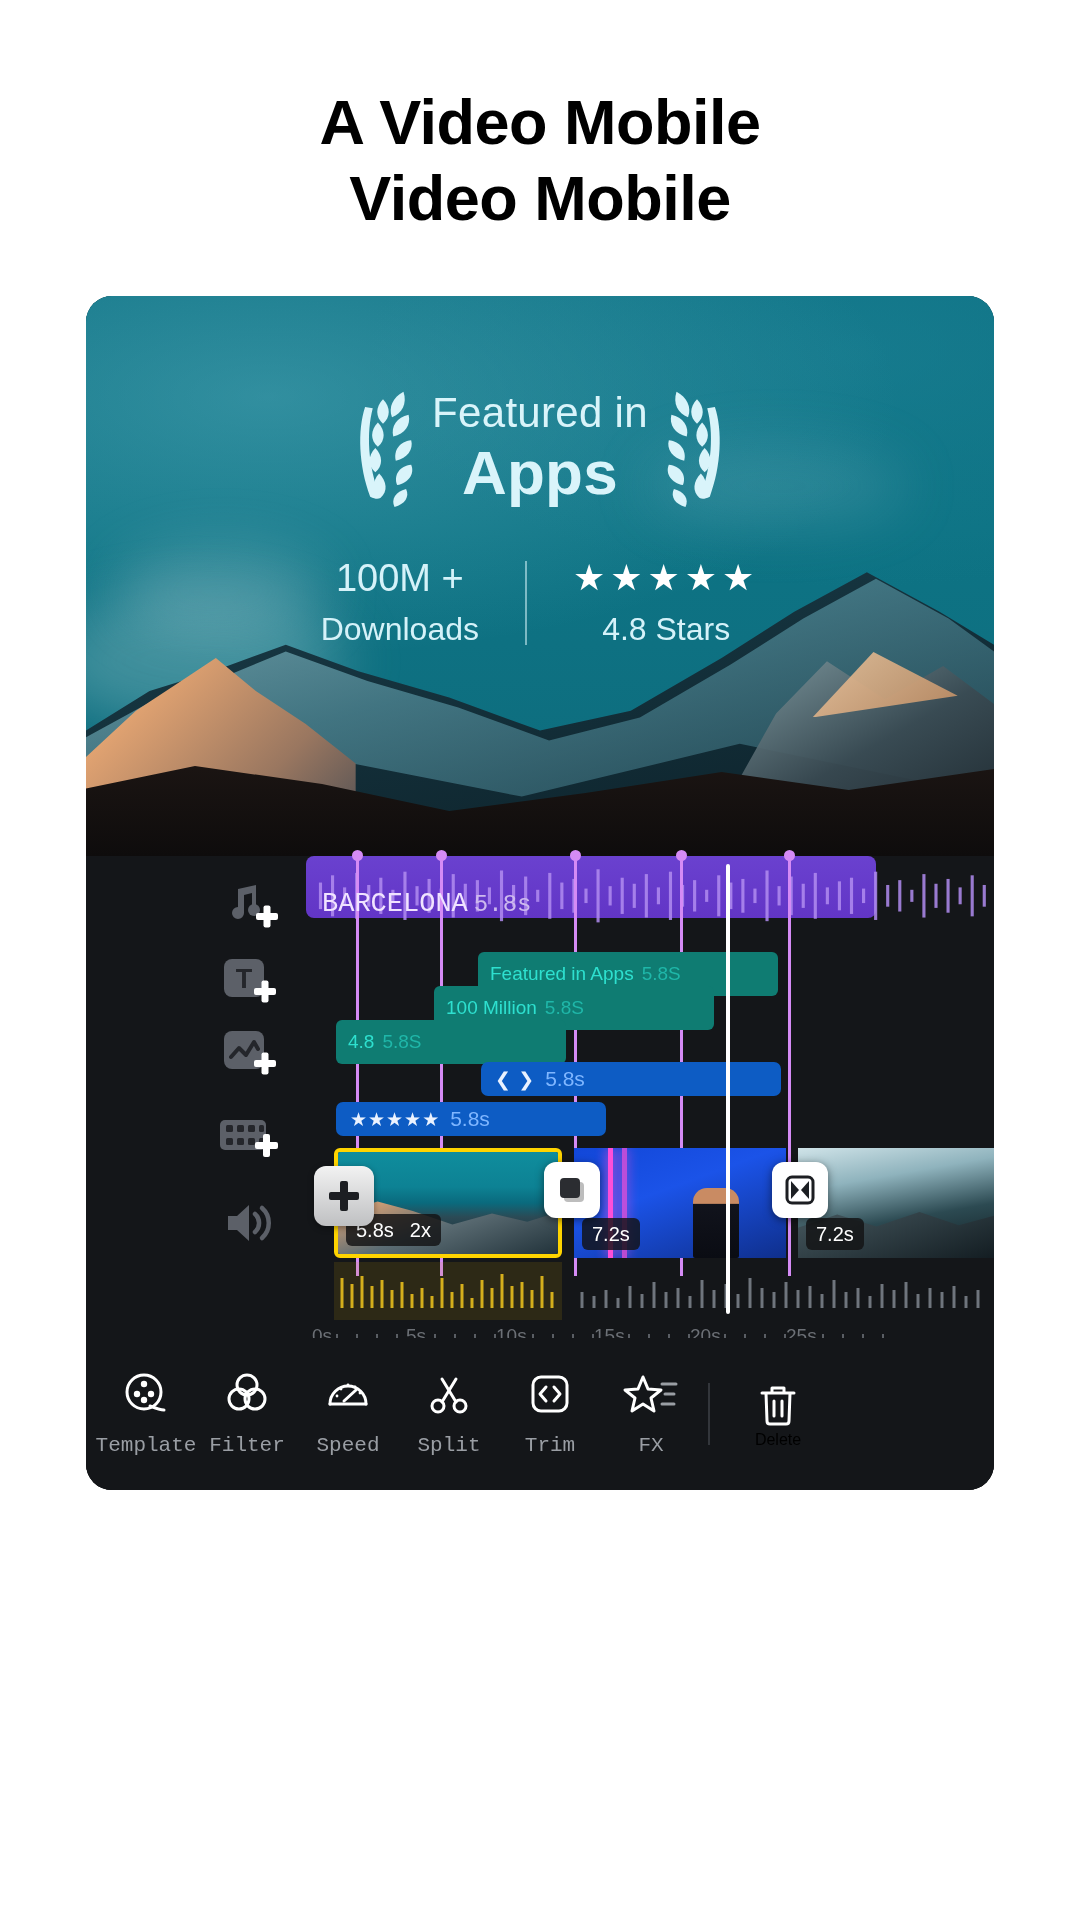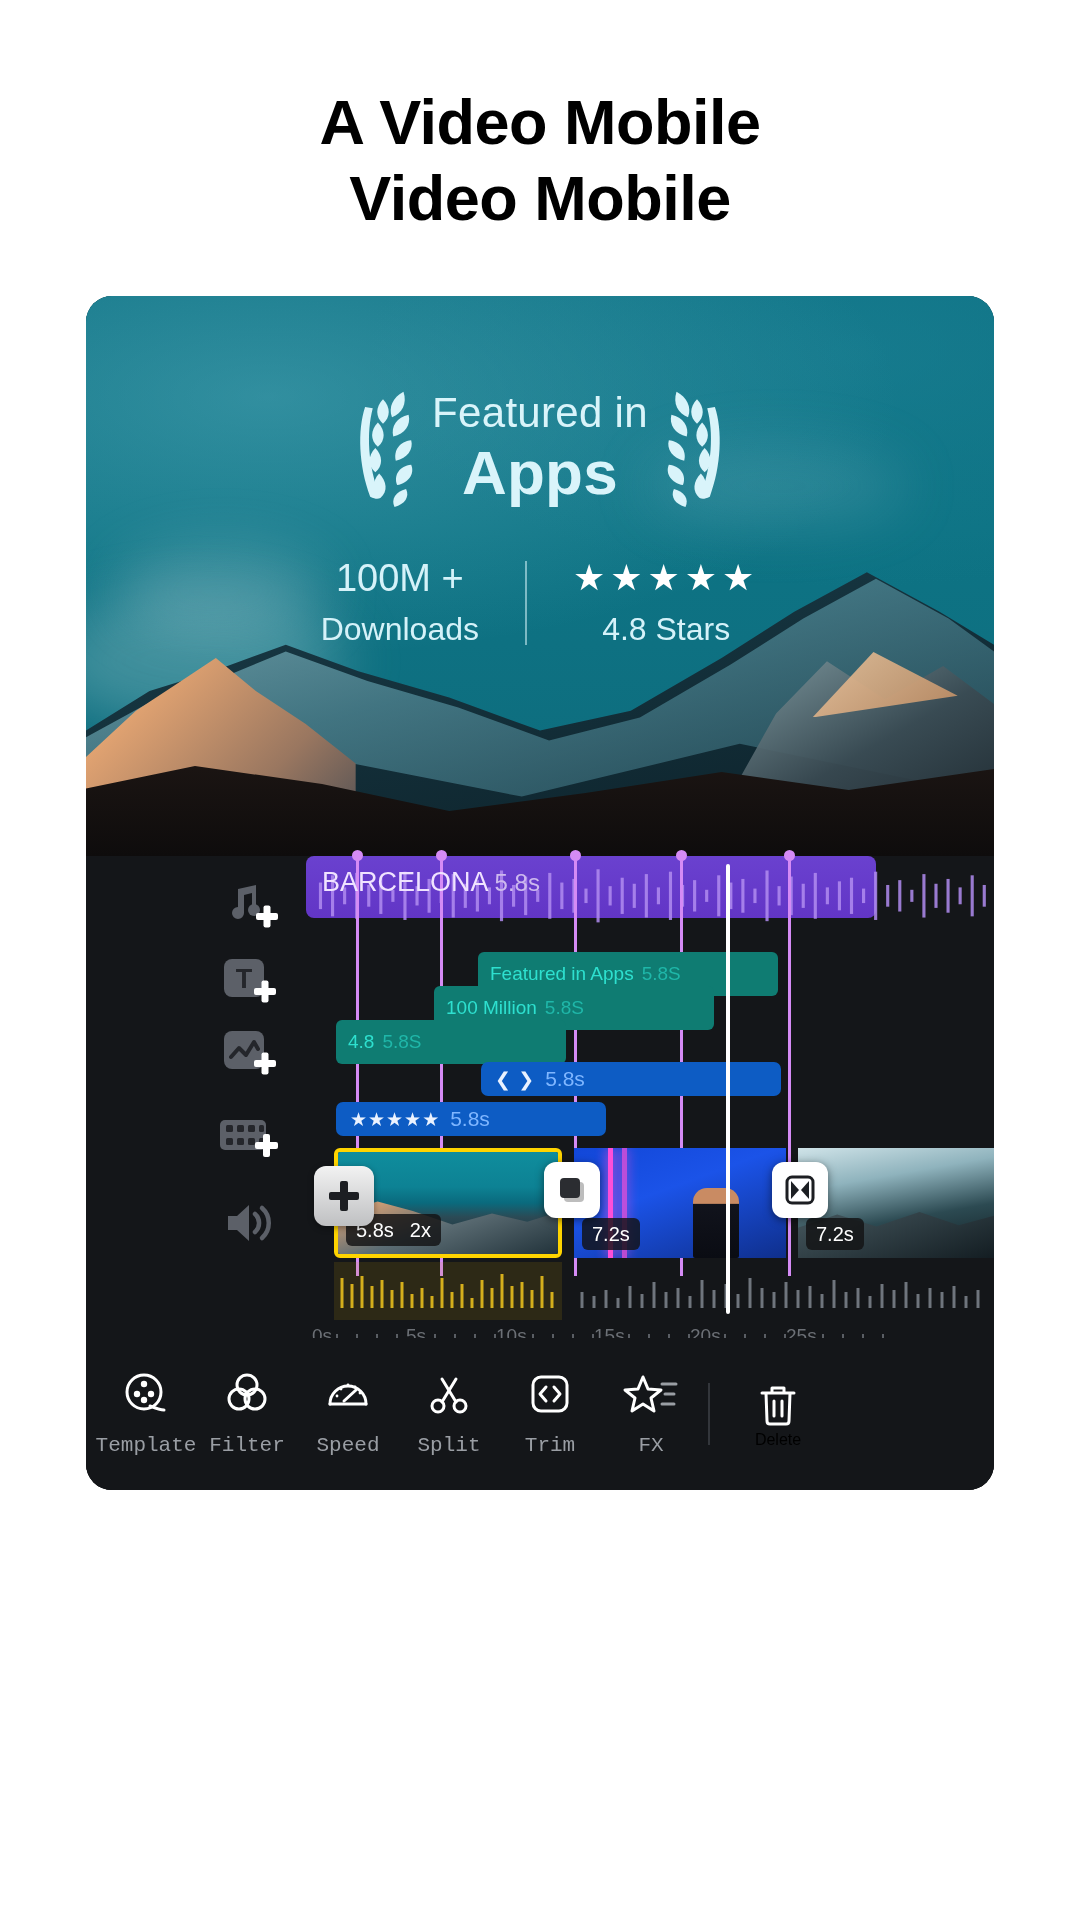--- a/index.html
+++ b/index.html
@@ -147,23 +147,24 @@
   .tl { position:absolute; left:220px; top:0; width:688px; height:420px; }
 
   
   .audio-clip {
     left:30px; top:18px; width:570px; height:62px;
     background: linear-gradient(180deg,#6a41cf 0%,#6235c6 100%);
     border-radius:8px;
   }
   .audio-wave { position:absolute; inset:0; }
   .audio-label {
-    position:absolute; left:16px; top:10px;
+    position:absolute; left:16px; top:32px;
     color:#f0e3ff; font-size:27px; font-weight:400; line-height:32px;
     white-space:nowrap;
+    font-family:Liberation Mono, monospace;
   }
   .audio-label .dur { color:#cdb9ee; font-size:24px; margin-left:6px; }
   .beatpin { position:absolute; width:3px; background:#d58bf5; top:0; bottom:0; }
   .beatdot { position:absolute; top:-6px; left:-4px; width:11px; height:11px; border-radius:50%; background:#d58bf5; }
 
   
   .txt-clip {
     height:44px; border-radius:6px;
     background:#0f7c72;
     display:flex; align-items:center;

